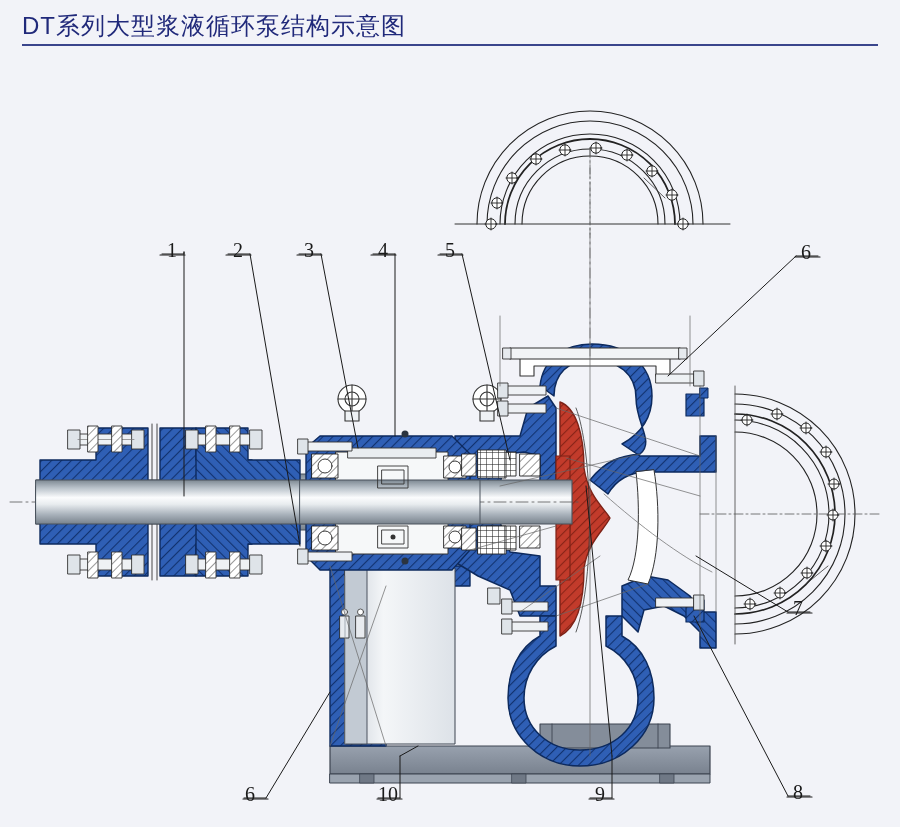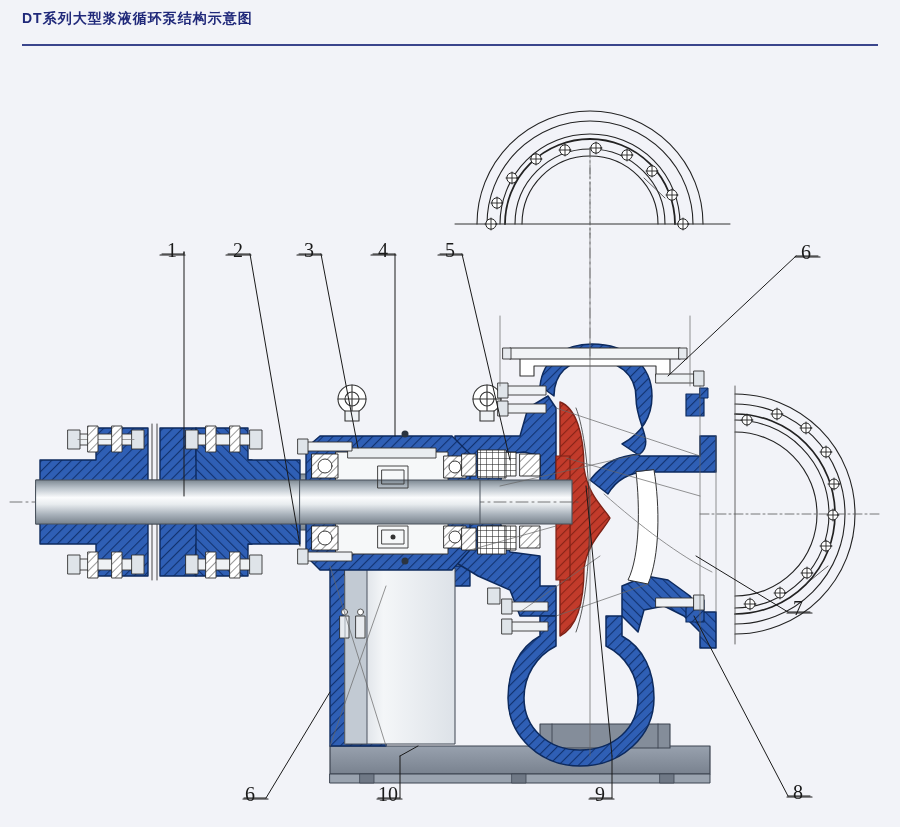--- a/index.html
+++ b/index.html
@@ -4,21 +4,21 @@
 <style>
   html,body{margin:0;padding:0;}
   body{
     width:900px;height:827px;
     background:#f2f3f8;
     font-family:"Liberation Sans","DejaVu Sans",sans-serif;
     overflow:hidden;position:relative;
   }
   #title{
     position:absolute;left:22px;top:10px;
-    font-size:14px;font-weight:bold;letter-spacing:1px;
+    font-size:24px;font-weight:normal;letter-spacing:1px;
     color:#20297a;white-space:nowrap;
   }
   #rule{
     position:absolute;left:22px;top:44px;width:856px;height:2px;
     background:#3a458c;
   }
   #canvas{position:absolute;left:0;top:56px;width:900px;height:771px;}
   .lbl{
     position:absolute;font-family:"Liberation Serif","DejaVu Serif",serif;
     font-size:20px;color:#1a1a1a;line-height:1;

